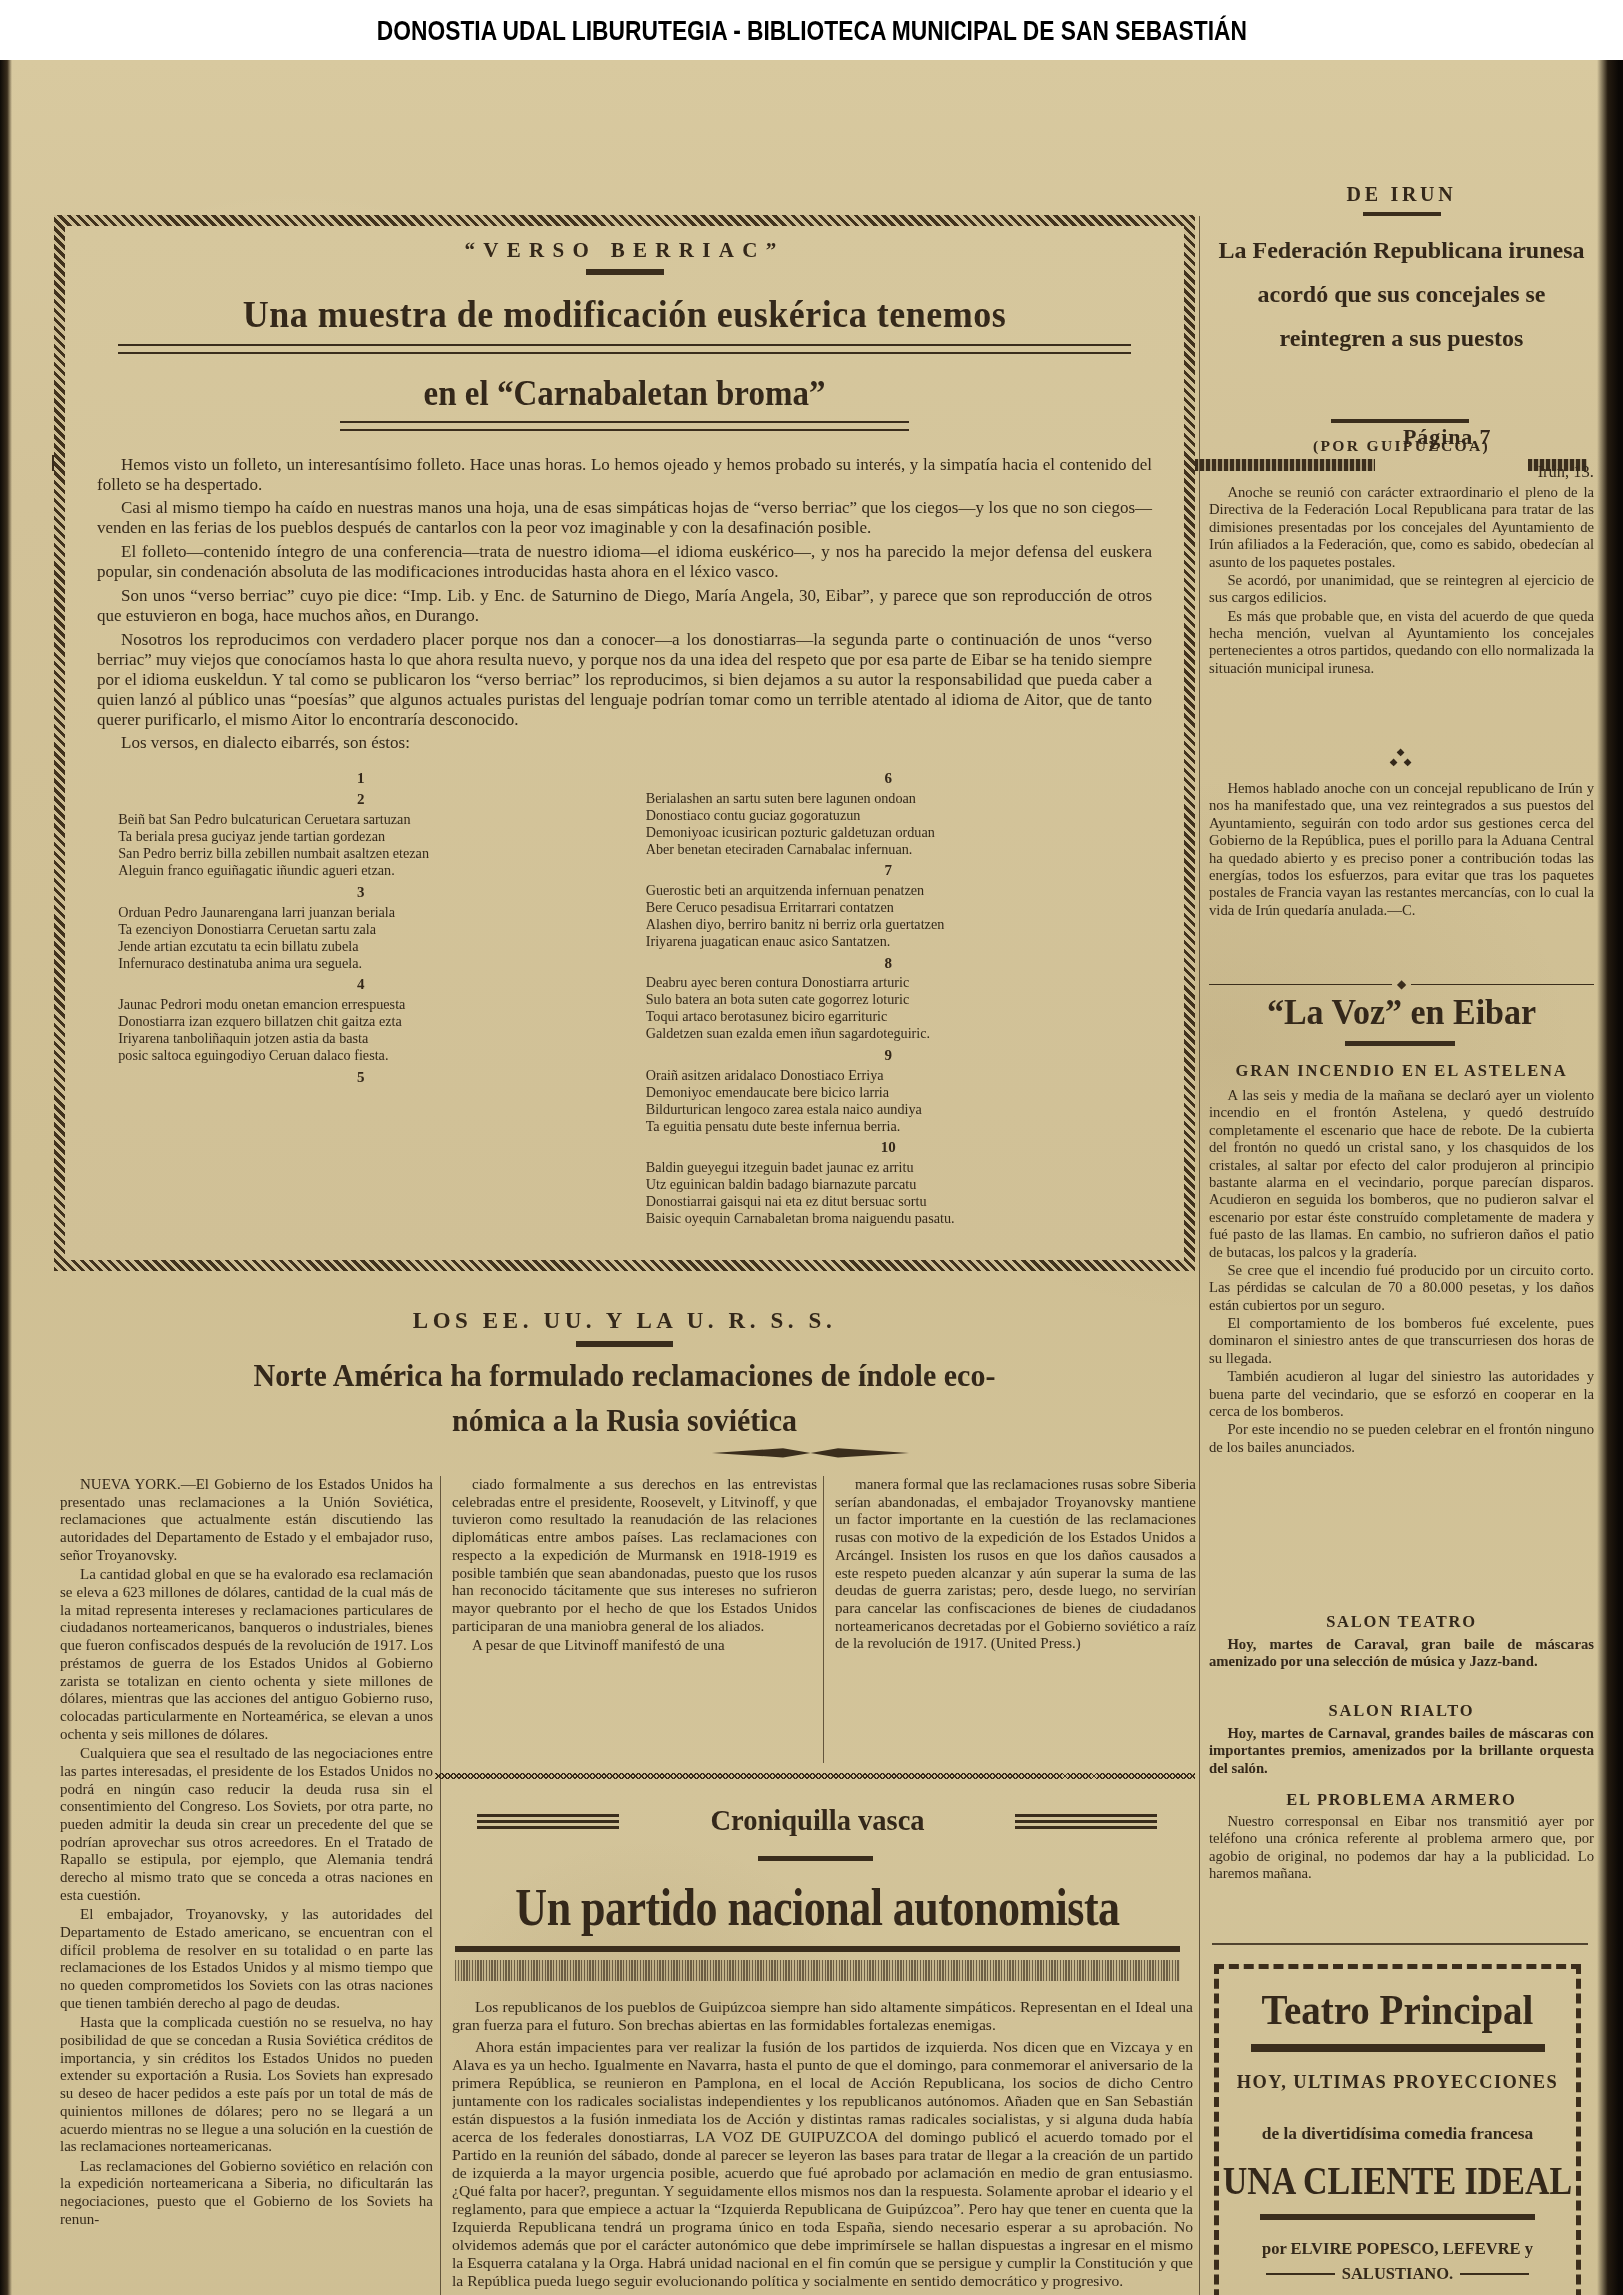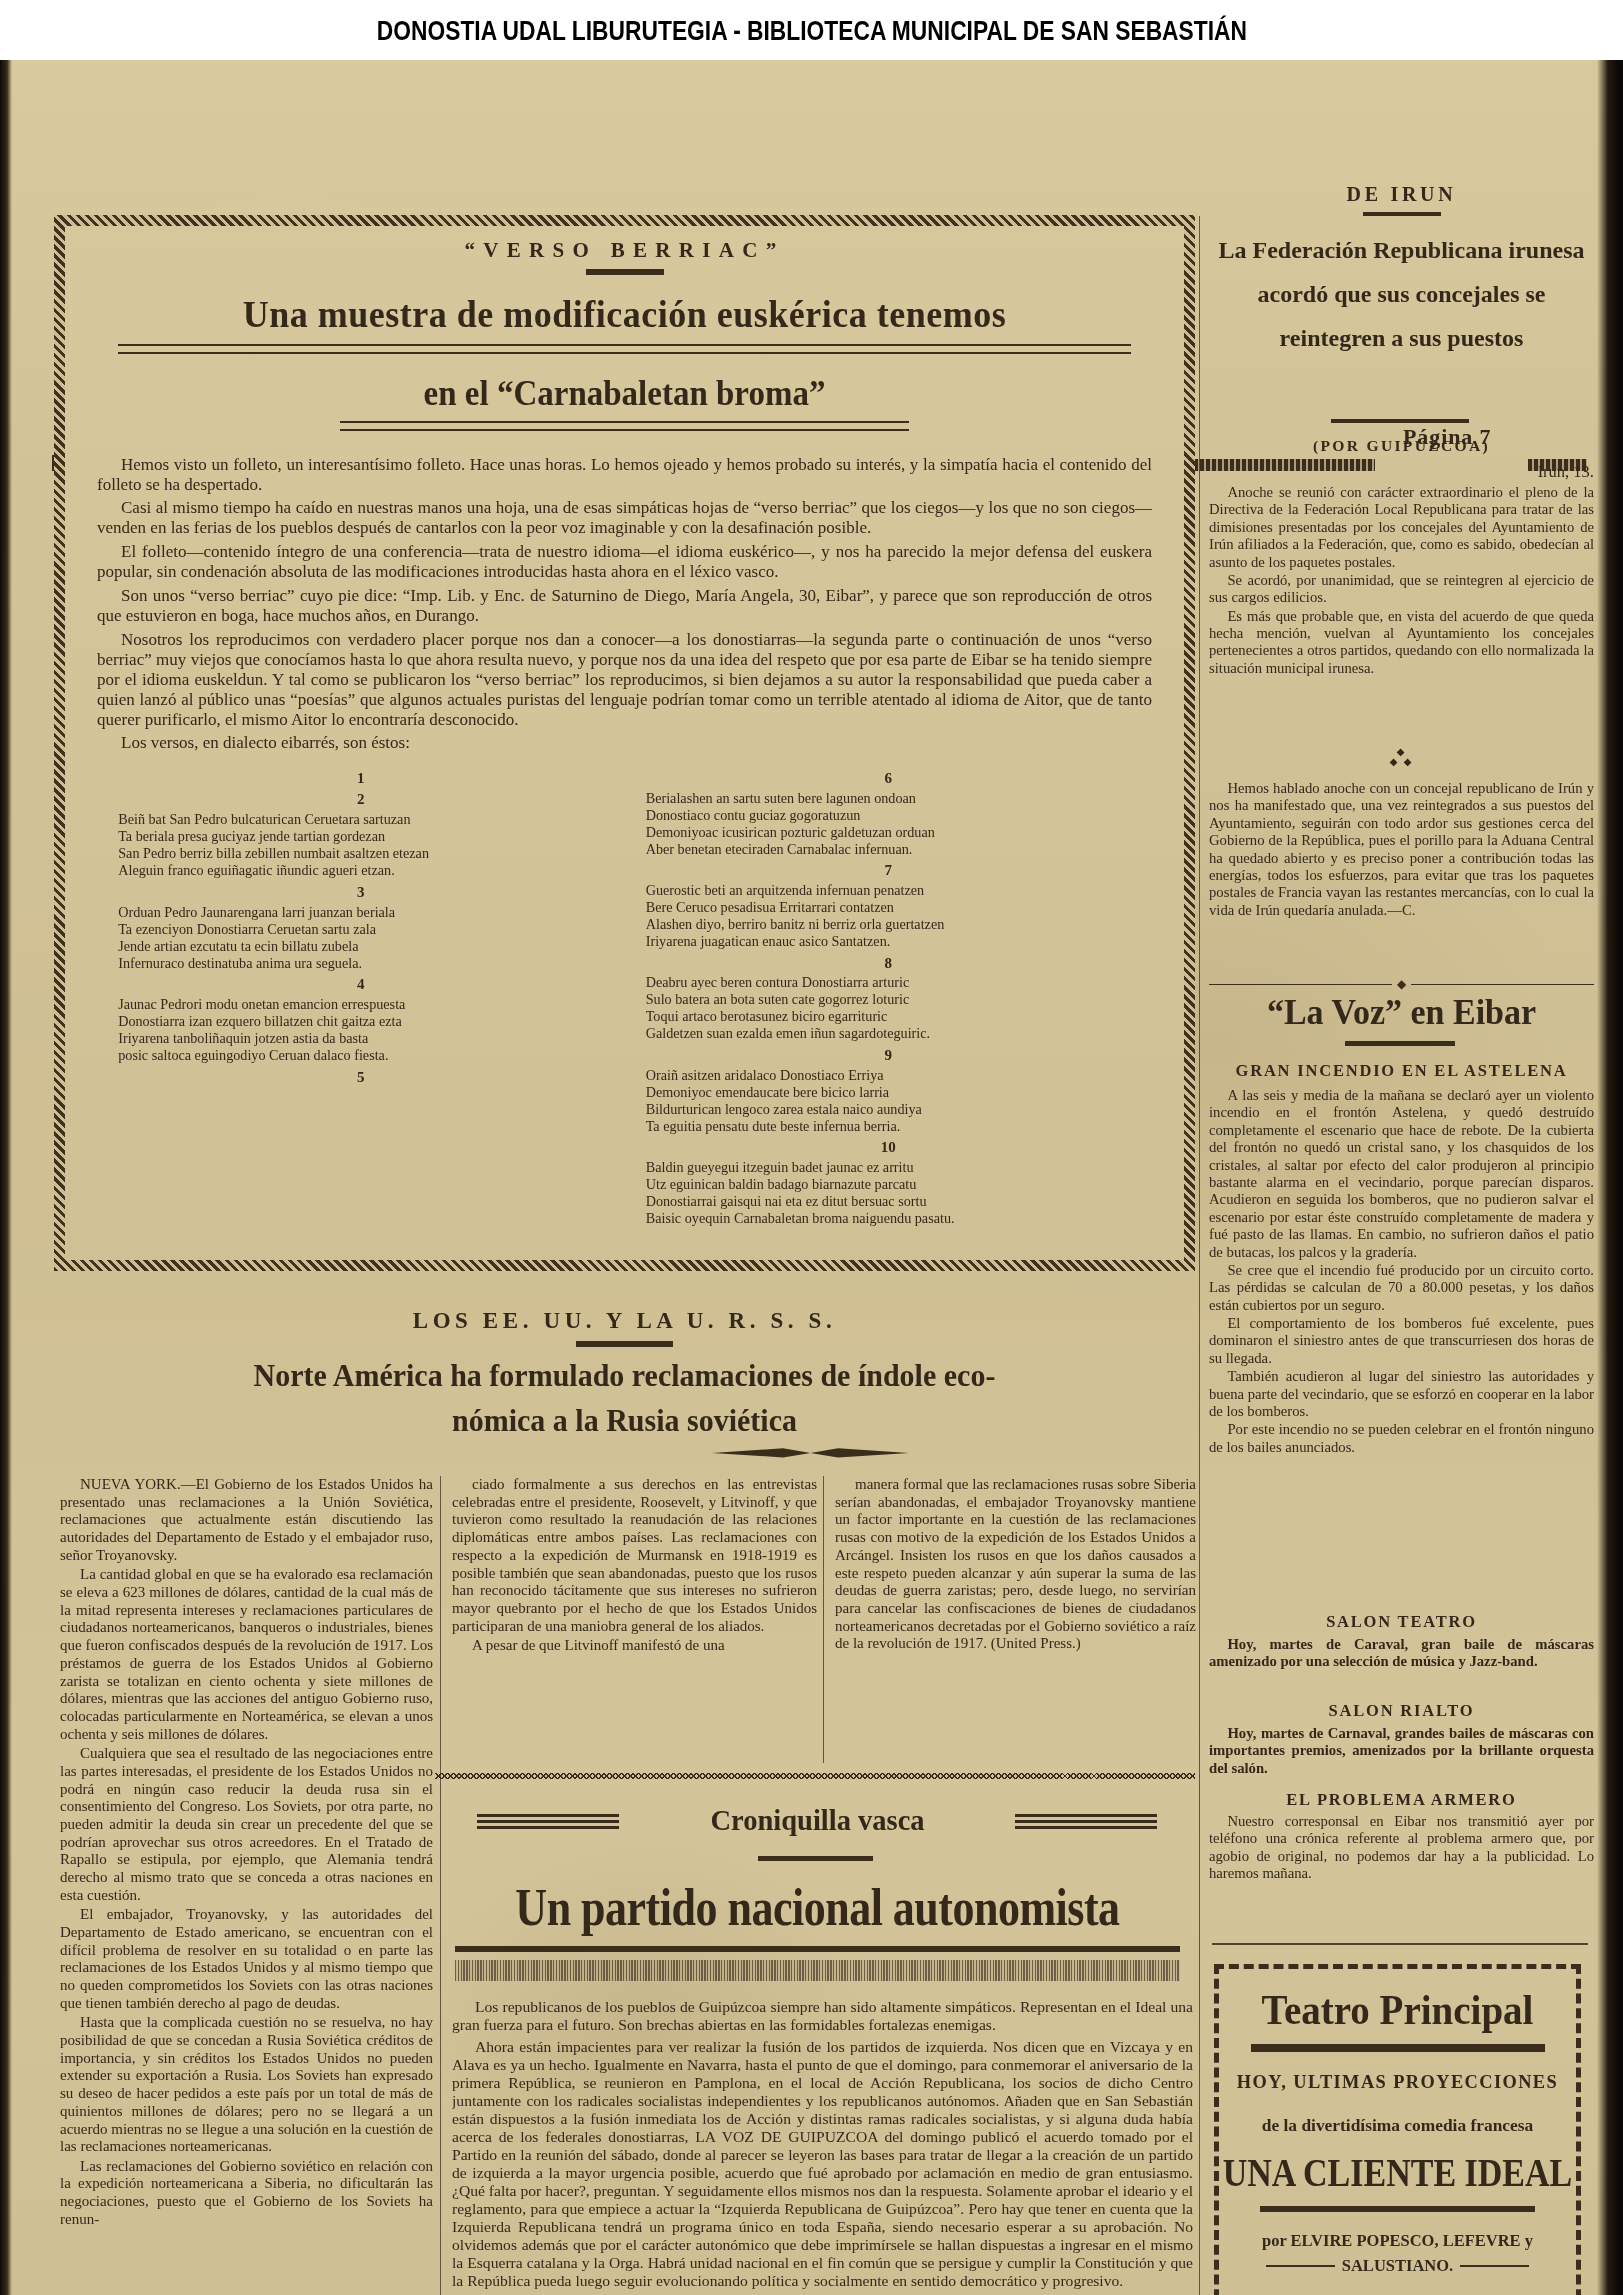--- a/index.html
+++ b/index.html
@@ -88,21 +88,21 @@
   .asterism{font-size:10px;line-height:9.2px;letter-spacing:1.8px;}
   .orn-divider{display:flex;align-items:center;}
   .orn-divider .l{flex:1;height:1.8px;background:#3a2d1c;}
   .orn-divider .d{font-size:12px;padding:0 4.6px;color:#3a2d1c;}
   
   .teatro-ad{position:absolute;left:1214px;top:1964px;width:367px;height:350px;
     border:5.5px dashed #3b2d1b;box-sizing:border-box;text-align:center;padding-top:18.4px;}
   .teatro-title{font-size:39px;font-weight:700;transform:scaleY(1.1);}
   .teatro-rule{width:294px;height:7.3px;background:#3a2d1c;margin:12px auto 0;}
   .teatro-line1{font-size:18.4px;font-weight:700;letter-spacing:1.4px;margin-top:20px;}
-  .teatro-line2{font-size:17.4px;font-weight:700;margin-top:22px;}
+  .teatro-line2{font-size:17.4px;font-weight:700;margin-top:30px;}
   .film{font-size:34px;font-weight:700;margin-top:18.4px;transform:scaleY(1.15);white-space:nowrap;}
   .film-rule{width:275px;height:6.4px;background:#3a2d1c;margin:13.8px auto 0;}
   .cast1{font-size:16.5px;font-weight:700;margin-top:18.4px;}
   .cast2{display:flex;align-items:center;justify-content:center;margin-top:5.5px;}
   .cast2 .l{width:69px;height:1.8px;background:#3a2d1c;margin:0 6.4px;}
   .cast2 span{font-size:16.5px;font-weight:700;}
   .spear{display:block;margin:0 auto;}
 </style>
 </head>
 <body>
@@ -259,21 +259,21 @@
       <div class="l"></div>
   </div>
 
   <div class="abs sb center eibar-h nowrap" style="top:993px;">“La Voz” en Eibar</div>
   <div class="abs bar" style="left:1345px;top:1041px;width:110px;height:4.6px;"></div>
   <div class="abs sb sb-sub" style="top:1061px;">GRAN INCENDIO EN EL ASTELENA</div>
   <div class="abs sb sb-body justify" style="top:1087px;height:519px;">
     <p>A las seis y media de la mañana se declaró ayer un violento incendio en el frontón Astelena, y quedó destruído completamente el escenario que hace de rebote. De la cubierta del frontón no quedó un cristal sano, y los chasquidos de los cristales, al saltar por efecto del calor produjeron al principio bastante alarma en el vecindario, porque parecían disparos. Acudieron en seguida los bomberos, que no pudieron salvar el escenario por estar éste construído completamente de madera y fué pasto de las llamas. En cambio, no sufrieron daños el patio de butacas, los palcos y la gradería.</p>
     <p>Se cree que el incendio fué producido por un circuito corto. Las pérdidas se calculan de 70 a 80.000 pesetas, y los daños están cubiertos por un seguro.</p>
     <p>El comportamiento de los bomberos fué excelente, pues dominaron el siniestro antes de que transcurriesen dos horas de su llegada.</p>
-    <p>También acudieron al lugar del siniestro las autoridades y buena parte del vecindario, que se esforzó en cooperar en la labor de los bomberos.</p>
+    <p>También acudieron al lugar del siniestro las autoridades y buena parte del vecindario, que se esforzó en cooperar en la cerca de los bomberos.</p>
     <p>Por este incendio no se pueden celebrar en el frontón ninguno de los bailes anunciados.</p>
   </div>
   <div class="abs sb sb-sub" style="top:1612px;">SALON TEATRO</div>
   <div class="abs sb sb-body justify boldpara" style="top:1636px;height:60px;">
     <p>Hoy, martes de Caraval, gran baile de máscaras amenizado por una selección de música y Jazz-band.</p>
   </div>
   <div class="abs sb sb-sub" style="top:1701px;">SALON RIALTO</div>
   <div class="abs sb sb-body justify boldpara" style="top:1725px;height:60px;">
     <p>Hoy, martes de Carnaval, grandes bailes de máscaras con importantes premios, amenizados por la brillante orquesta del salón.</p>
   </div>

